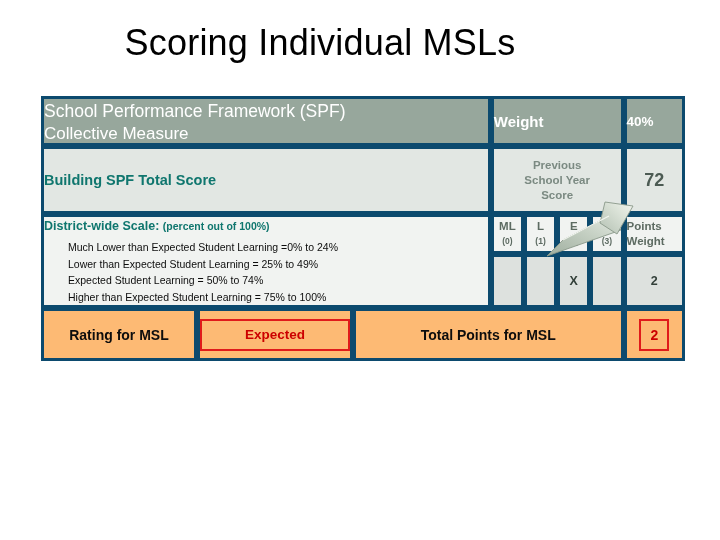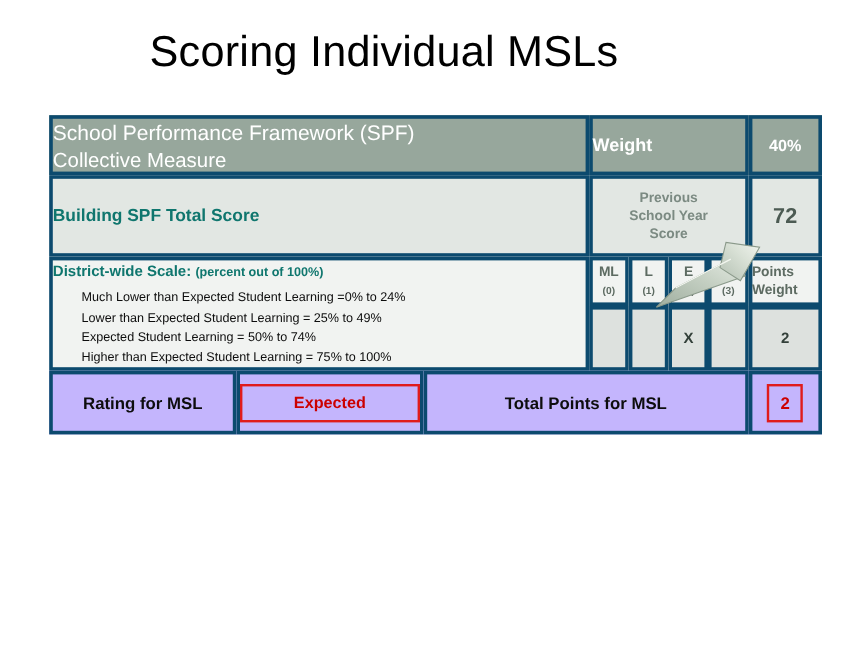--- a/index.html
+++ b/index.html
@@ -64,21 +64,21 @@
     display: block;
     margin-top: 2px;
   }
   .cell-weight {
     text-align: left;
     color: #ffffff;
     font-size: 15px;
     font-weight: bold;
   }
   .cell-weightval {
-    text-align: center;
+    text-align: left;
     color: #ffffff;
     font-size: 13.5px;
     font-weight: bold;
   }
 
   
   .r-total td { background: #e2e7e3; height: 62px; }
   .cell-building {
     padding-left: 14px;
     font-size: 14.5px;
@@ -149,21 +149,21 @@
   
   .r-marks td { background: #dde1de; height: 48px; }
   .mark-cell {
     text-align: center;
     font-size: 12.5px;
     font-weight: bold;
     color: #33403a;
   }
 
   
-  .r-rating td { background: #c4b5fd; height: 47px; }
+  .r-rating td { background: #fdba74; height: 47px; }
   .cell-ratinglabel {
     text-align: center;
     font-size: 14px;
     font-weight: bold;
     color: #0d0d0d;
   }
   .cell-ratingvalue {
     text-align: center;
     padding: 0 9px;
   }

